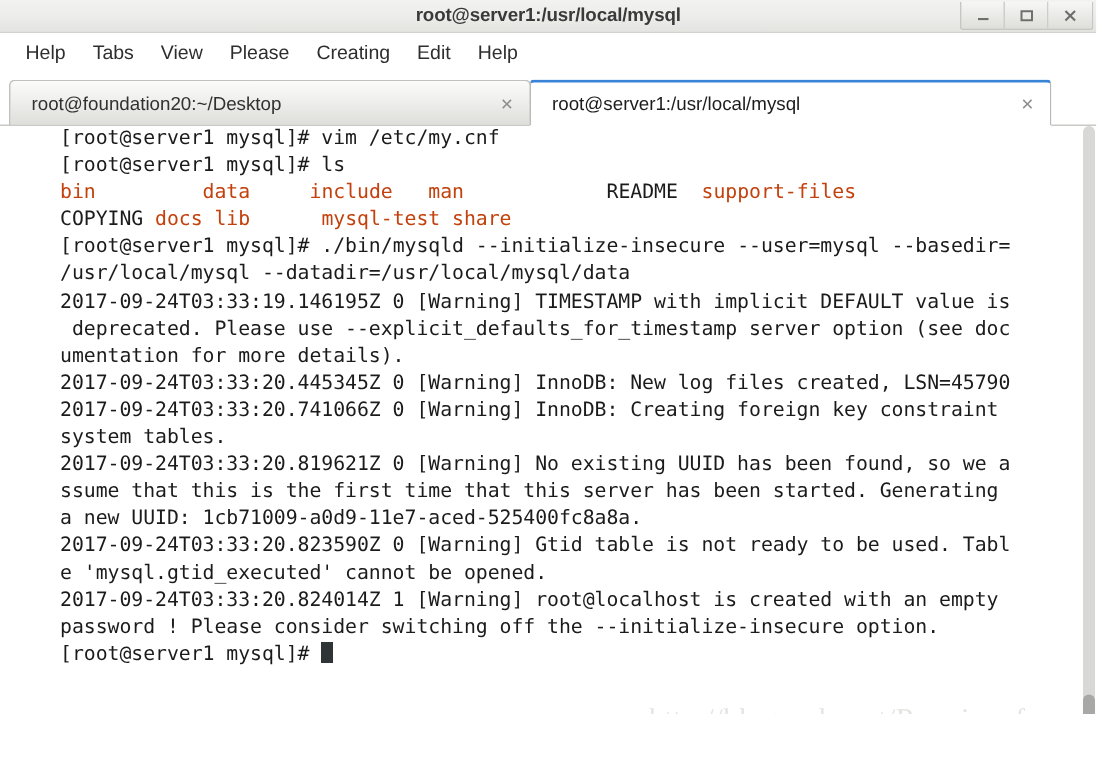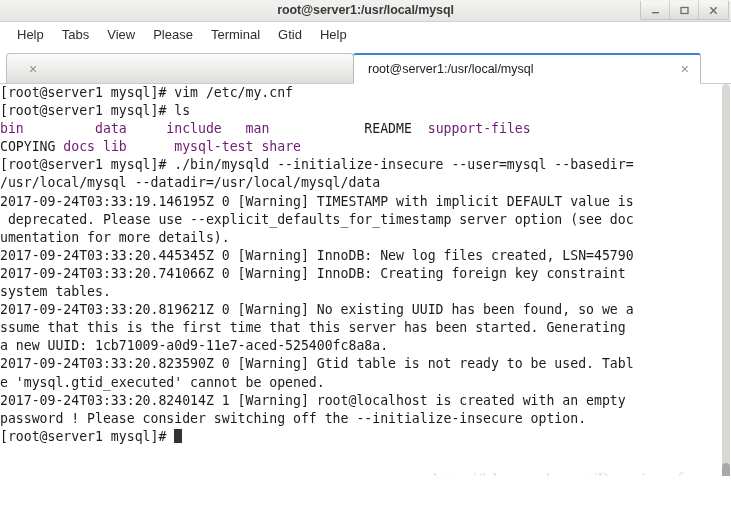--- a/index.html
+++ b/index.html
@@ -153,22 +153,22 @@
     top: 0px;
     left: 0px;
     right: 12px;
     font-family: "DejaVu Sans Mono", "Liberation Mono", monospace;
     font-size: 13.2px;
     line-height: 18.1px;
     color: #1b1b1b;
     white-space: pre;
     letter-spacing: -0.02px;
   }
-  .line { height: 18.1px; }
-  .dir { color: #701a75; }
+  .line { height: 18.1px; padding-left: 40px; }
+  .dir { color: #c2410c; }
   .cursor {
     display: inline-block;
     width: 8px;
     height: 14px;
     background: #2f3436;
     vertical-align: -2px;
   }
 
   
   .scrollbar {
@@ -235,27 +235,28 @@
         </svg>
       </div>
     </div>
   </div>
 
   <div class="menubar">
     <div class="menu-item">Help</div>
     <div class="menu-item">Tabs</div>
     <div class="menu-item">View</div>
     <div class="menu-item">Please</div>
-    <div class="menu-item">Terminal</div>
-    <div class="menu-item">Gtid</div>
+    <div class="menu-item">Creating</div>
+    <div class="menu-item">Edit</div>
     <div class="menu-item">Help</div>
   </div>
 
   <div class="tabbar">
     <div class="tab inactive">
+      <span class="tab-label">root@foundation20:~/Desktop</span>
       <span class="tab-close">×</span>
     </div>
     <div class="tab active">
       <span class="tab-label">root@server1:/usr/local/mysql</span>
       <span class="tab-close">×</span>
     </div>
   </div>
 
   <div class="terminal">
     <div class="term-text" id="term-text"><div class="line"><span>[root@server1 mysql]# </span><span>vim /etc/my.cnf</span></div><div class="line"><span>[root@server1 mysql]# </span><span>ls</span></div><div class="line"><span class="dir">bin</span><span>         </span><span class="dir">data</span><span>     </span><span class="dir">include</span><span>   </span><span class="dir">man</span><span>            </span><span>README</span><span>  </span><span class="dir">support-files</span></div><div class="line"><span>COPYING</span><span> </span><span class="dir">docs</span><span> </span><span class="dir">lib</span><span>      </span><span class="dir">mysql-test</span><span> </span><span class="dir">share</span></div><div class="line"><span>[root@server1 mysql]# </span><span>./bin/mysqld --initialize-insecure --user=mysql --basedir=</span></div><div class="line"><span>/usr/local/mysql --datadir=/usr/local/mysql/data</span></div><div class="line"><span>2017-09-24T03:33:19.146195Z 0 [Warning] TIMESTAMP with implicit DEFAULT value is</span></div><div class="line"><span> deprecated. Please use --explicit_defaults_for_timestamp server option (see doc</span></div><div class="line"><span>umentation for more details).</span></div><div class="line"><span>2017-09-24T03:33:20.445345Z 0 [Warning] InnoDB: New log files created, LSN=45790</span></div><div class="line"><span>2017-09-24T03:33:20.741066Z 0 [Warning] InnoDB: Creating foreign key constraint</span></div><div class="line"><span>system tables.</span></div><div class="line"><span>2017-09-24T03:33:20.819621Z 0 [Warning] No existing UUID has been found, so we a</span></div><div class="line"><span>ssume that this is the first time that this server has been started. Generating</span></div><div class="line"><span>a new UUID: 1cb71009-a0d9-11e7-aced-525400fc8a8a.</span></div><div class="line"><span>2017-09-24T03:33:20.823590Z 0 [Warning] Gtid table is not ready to be used. Tabl</span></div><div class="line"><span>e 'mysql.gtid_executed' cannot be opened.</span></div><div class="line"><span>2017-09-24T03:33:20.824014Z 1 [Warning] root@localhost is created with an empty</span></div><div class="line"><span>password ! Please consider switching off the --initialize-insecure option.</span></div><div class="line"><span>[root@server1 mysql]# </span><span class="cursor"></span></div></div>

